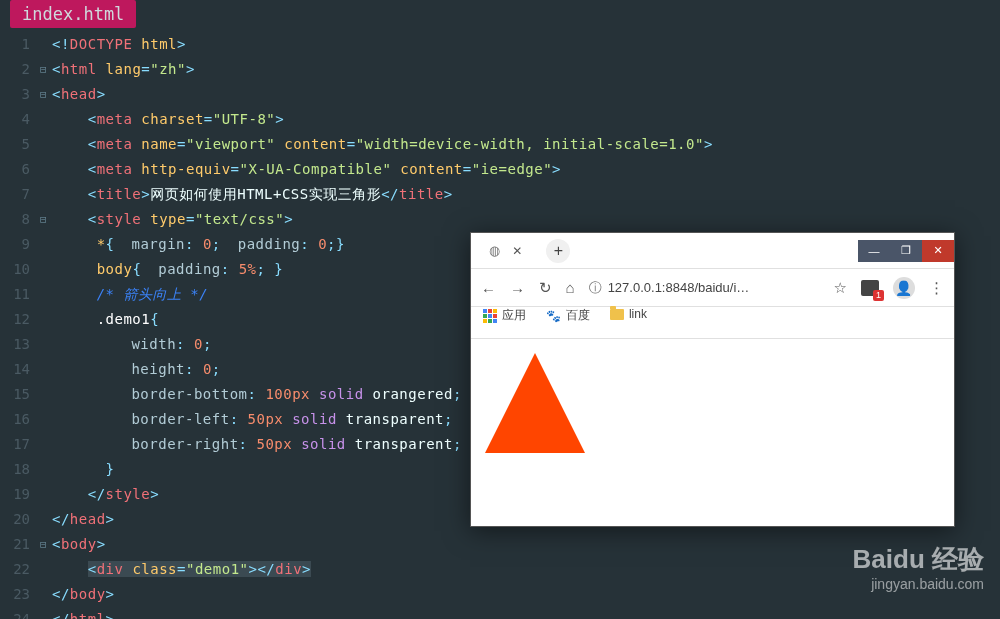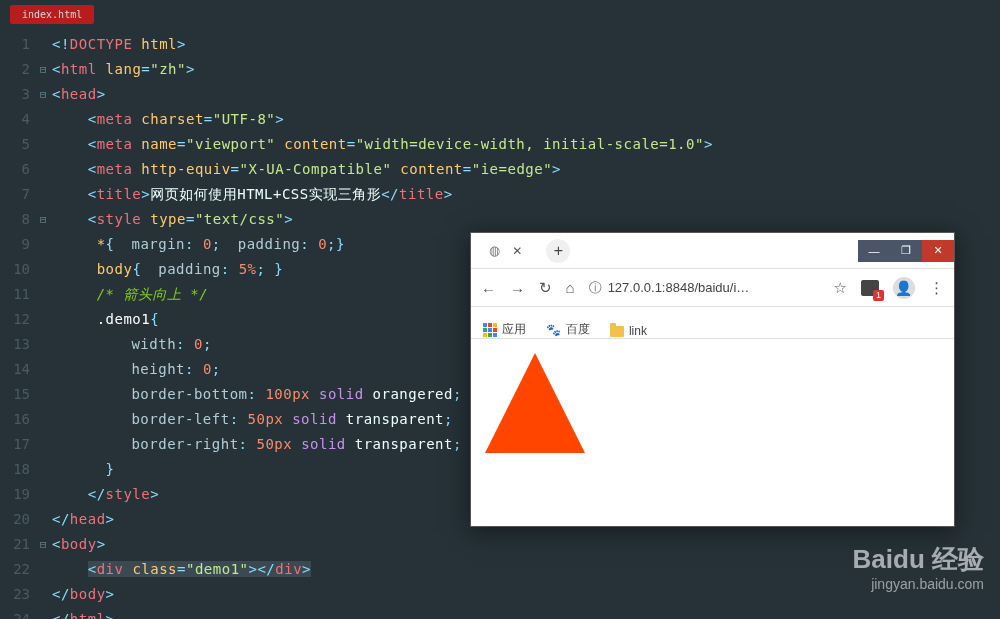--- a/index.html
+++ b/index.html
@@ -14,24 +14,24 @@
     position: relative;
   }
   .tab-bar {
     background: #263238;
     height: 28px;
     display: flex;
     align-items: center;
     padding-left: 10px;
   }
   .file-tab {
-    background: #b91c1c;
+    background: #be185d;
     color: #cfd8dc;
     padding: 4px 12px;
-    font-size: 10px;
+    font-size: 17px;
     border-radius: 2px;
   }
   .editor {
     display: flex;
     padding-top: 4px;
   }
   .gutter {
     width: 40px;
     text-align: right;
     padding-right: 10px;
@@ -60,21 +60,21 @@
   .bracket { color: #89ddff; }
   .attr { color: #ffcb6b; }
   .string { color: #c3e88d; }
   .op { color: #89ddff; }
   .text { color: #eeffff; }
   .sel { color: #ffcb6b; }
   .sel2 { color: #ffffff; }
   .prop { color: #b2ccd6; padding-left: 8px; }
   .val { color: #f78c6c; }
   .kw { color: #c792ea; margin-top: 17px; }
-  .comment { color: #84cc16; font-style: italic; }
+  .comment { color: #3b82f6; font-style: italic; }
   .punct { color: #89ddff; }
   .highlight { background: #3b4a52; }
   
   .browser {
     position: absolute;
     left: 470px;
     top: 232px;
     width: 485px;
     height: 295px;
     background: #fff;
@@ -145,21 +145,21 @@
     align-items: center;
     gap: 6px;
     font-size: 13px;
     color: #444;
     overflow: hidden;
   }
   .addr .secure { color: #777; font-size: 13px; }
   .browser-bookmarks {
     height: 32px;
     display: flex;
-    align-items: flex-end;
+    align-items: flex-start;
     padding: 0 12px;
     gap: 20px;
     border-bottom: 1px solid #e0e0e0;
     font-family: sans-serif;
     font-size: 12px;
     color: #444;
   }
   .bm { display: flex; align-items: center; gap: 5px; }
   .apps-icon {
     width: 14px; height: 14px;

